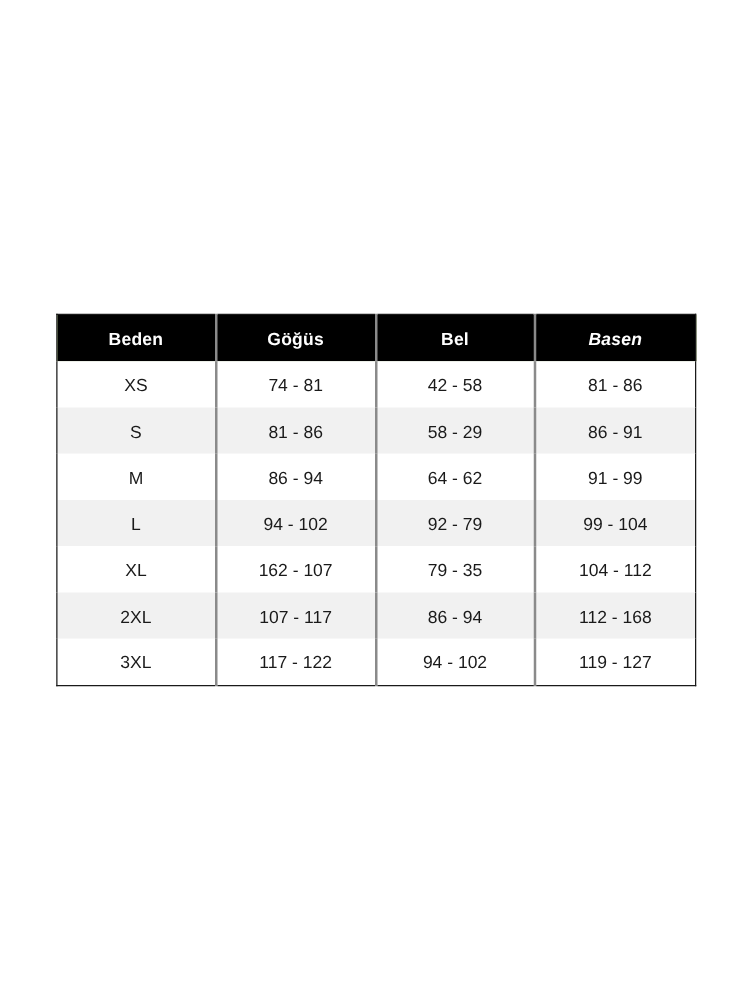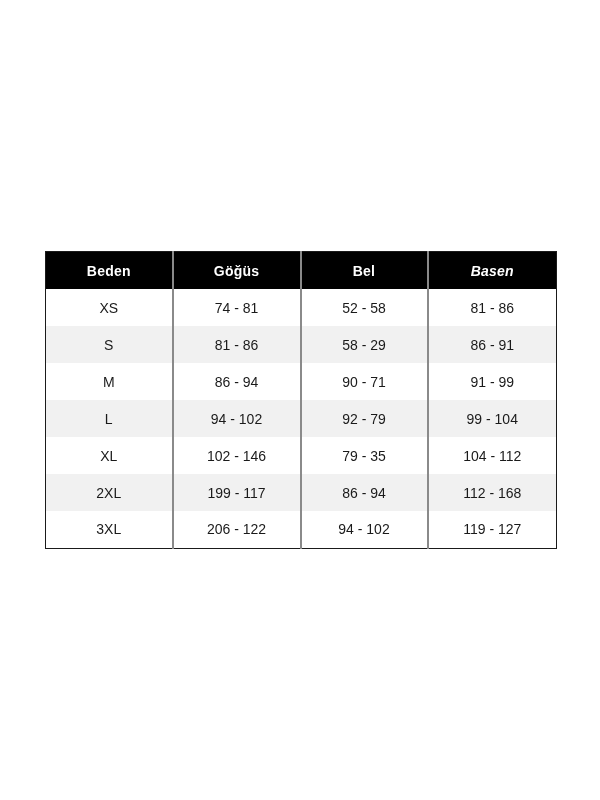--- a/index.html
+++ b/index.html
@@ -98,56 +98,56 @@
           <th>Beden</th>
           <th>Göğüs</th>
           <th>Bel</th>
           <th>Basen</th>
         </tr>
       </thead>
       <tbody>
         <tr class="row-odd">
           <td>XS</td>
           <td>74 - 81</td>
-          <td>52 - 58</td>
+          <td>42 - 58</td>
           <td>81 - 86</td>
         </tr>
         <tr class="row-even">
           <td>S</td>
           <td>81 - 86</td>
           <td>58 - 29</td>
           <td>86 - 91</td>
         </tr>
         <tr class="row-odd">
           <td>M</td>
           <td>86 - 94</td>
-          <td>90 - 71</td>
+          <td>64 - 62</td>
           <td>91 - 99</td>
         </tr>
         <tr class="row-even">
           <td>L</td>
           <td>94 - 102</td>
           <td>92 - 79</td>
           <td>99 - 104</td>
         </tr>
         <tr class="row-odd">
           <td>XL</td>
-          <td>102 - 146</td>
+          <td>162 - 107</td>
           <td>79 - 35</td>
           <td>104 - 112</td>
         </tr>
         <tr class="row-even">
           <td>2XL</td>
-          <td>199 - 117</td>
+          <td>107 - 117</td>
           <td>86 - 94</td>
           <td>112 - 168</td>
         </tr>
         <tr class="row-odd">
           <td>3XL</td>
-          <td>206 - 122</td>
+          <td>117 - 122</td>
           <td>94 - 102</td>
           <td>119 - 127</td>
         </tr>
       </tbody>
     </table>
   </div>
 
 </div>
 
 </body></html>

